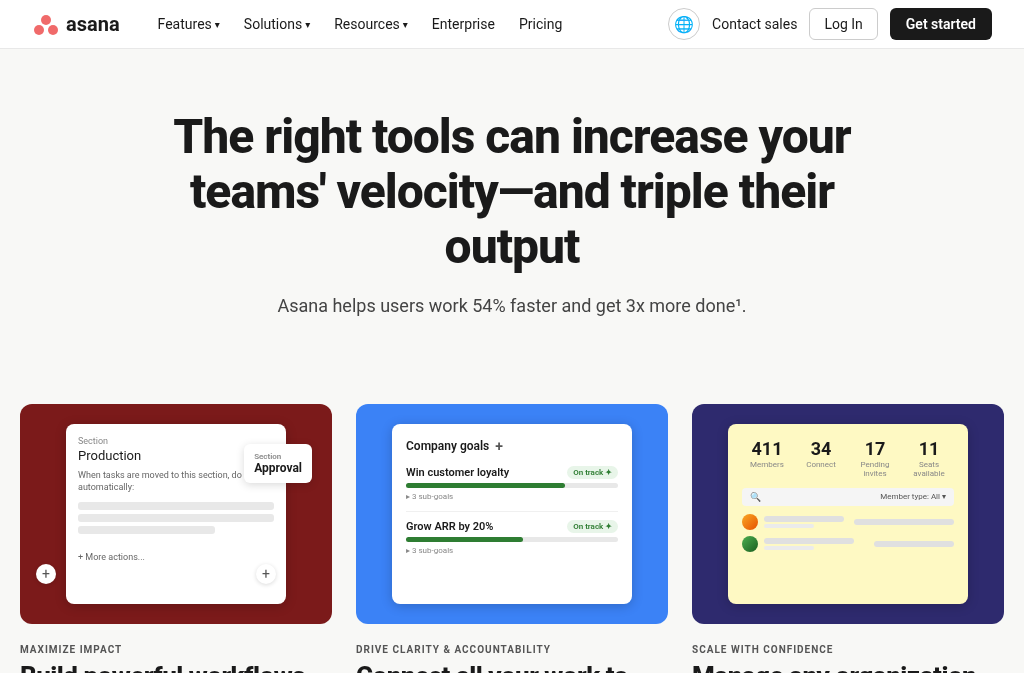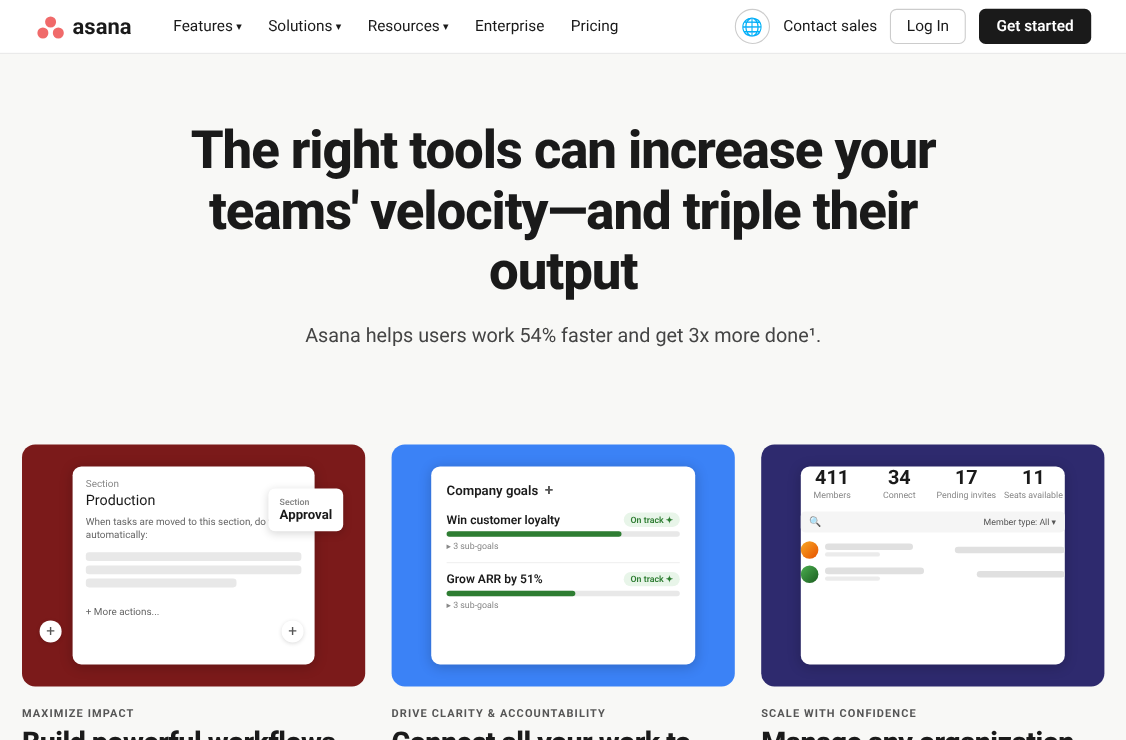--- a/index.html
+++ b/index.html
@@ -213,23 +213,24 @@
     .goal-item { margin-bottom: 10px; }
     .goal-title { font-weight: 600; font-size: 11px; margin-bottom: 4px; display: flex; justify-content: space-between; align-items: center; }
     .goal-badge { background: #e8f5e9; color: #2e7d32; font-size: 8px; padding: 2px 6px; border-radius: 10px; }
     .goal-bar-bg { height: 5px; background: #e8e8e8; border-radius: 3px; margin-bottom: 4px; }
     .goal-bar-fill { height: 5px; background: #2e7d32; border-radius: 3px; }
     .goal-sub { color: #888; font-size: 8px; }
     .goal-divider { height: 1px; background: #f0f0f0; margin: 8px 0; }
 
     
     .admin-mockup {
-      background: #ffffff;
+      background: #fef9c3;
       border-radius: 8px;
       width: 240px;
+      padding: 14px;
       box-shadow: 0 2px 12px rgba(0,0,0,0.2);
       font-size: 10px;
     }
     .stats-row {
       display: grid;
       grid-template-columns: repeat(4, 1fr);
       text-align: center;
       margin-bottom: 10px;
       gap: 4px;
     }
@@ -365,21 +366,21 @@
             <span class="goal-badge">On track ✦</span>
           </div>
           <div class="goal-bar-bg">
             <div class="goal-bar-fill" style="width:75%"></div>
           </div>
           <div class="goal-sub">▸ 3 sub-goals</div>
         </div>
         <div class="goal-divider"></div>
         <div class="goal-item">
           <div class="goal-title">
-            <span>Grow ARR by 51%</span>
+            <span>Grow ARR by 20%</span>
             <span class="goal-badge">On track ✦</span>
           </div>
           <div class="goal-bar-bg">
             <div class="goal-bar-fill" style="width:55%"></div>
           </div>
           <div class="goal-sub">▸ 3 sub-goals</div>
         </div>
       </div>
     </div>
     <div class="card-category">DRIVE CLARITY &amp; ACCOUNTABILITY</div>

